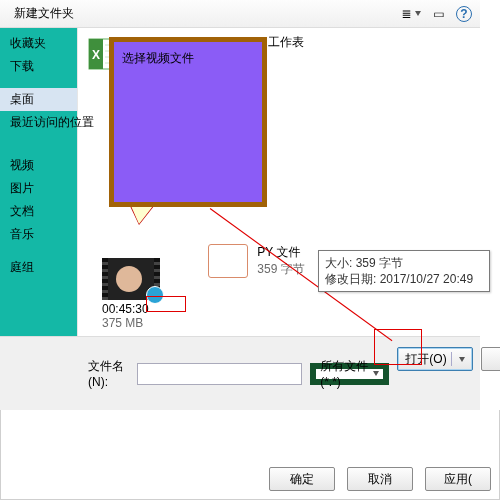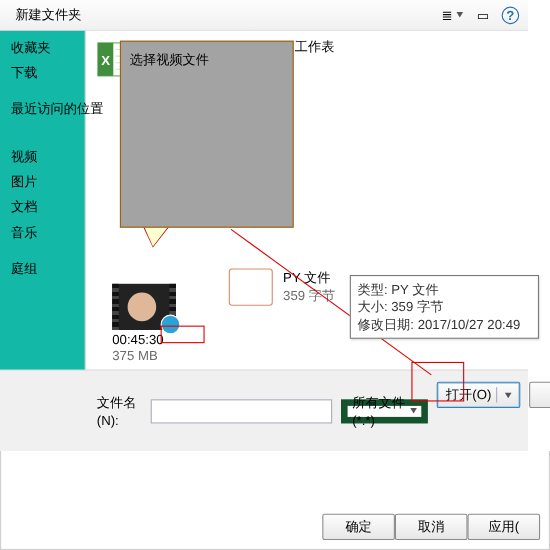--- a/index.html
+++ b/index.html
@@ -25,35 +25,35 @@
 .thumb .strip.l{left:0}.thumb .strip.r{right:0}
 .thumb .face{position:absolute;left:14px;top:8px;width:26px;height:26px;border-radius:50%;background:#dfb89a;}
 .thumb .badge{position:absolute;right:-4px;bottom:-4px;width:18px;height:18px;border-radius:50%;background:#2aa3d6;border:1px solid #fff;}
 .tmeta{margin-top:2px;}
 .tmeta .dur{color:#000;}
 .tmeta .sz{color:#6b6b6b;}
 .pyrow{position:absolute;left:130px;top:216px;}
 .pyrow .pyicon{width:40px;height:34px;border:1px solid #d98b6a;border-radius:3px;display:inline-block;vertical-align:top;margin-right:6px;background:#fff;}
 .pyrow .pmeta{display:inline-block;color:#6b6b6b;}
 .redbox{position:absolute;border:1px solid #e00000;}
-.callout{position:absolute;left:109px;top:37px;width:158px;height:170px;background:#a3a3a3;border:1px solid #a16207;padding:8px;}
+.callout{position:absolute;left:109px;top:37px;width:158px;height:170px;background:#8b5cf6;border:5px solid #a16207;padding:8px;}
 .callout-tail{position:absolute;left:131px;top:206px;width:0;height:0;border-left:8px solid transparent;border-right:14px solid transparent;border-top:18px solid #ffffcf; filter:drop-shadow(0 0 0 #c00000);}
 .callout-tail-b{position:absolute;left:130px;top:206px;width:0;height:0;border-left:9px solid transparent;border-right:15px solid transparent;border-top:19px solid #c00000;}
 .redline{position:absolute;background:#e00000;transform-origin:left center;height:1.2px;}
 .tooltip{position:absolute;left:318px;top:250px;width:172px;background:#fff;border:1px solid #7a7a7a;padding:4px 6px;box-shadow:1px 1px 2px rgba(0,0,0,.2);z-index:5;}
 .tooltip div{color:#333;line-height:16px;}
 .bottombar{height:74px;background:#f0f0f0;border-top:1px solid #ddd;padding:10px 8px;display:flex;flex-direction:row;gap:8px;}
 .fnrow{display:flex;align-items:center;gap:8px;padding-left:80px;}
 .fnrow input{flex:1;height:22px;border:1px solid #aab;padding:0 4px;background:#fff;}
 .combo{width:100px;height:22px;border:6px solid #14532d;background:#fff;display:flex;align-items:center;padding:0 4px;justify-content:space-between;}
 .btnrow{display:flex;justify-content:flex-end;gap:8px;padding-right:2px;}
 .wbtn{min-width:76px;height:24px;border:1px solid #8a8a8a;background:linear-gradient(#fdfdfd,#e7e7e7);border-radius:2px;display:flex;align-items:center;justify-content:center;cursor:default;}
 .wbtn.primary{border:1px solid #3c7fb1;box-shadow:0 0 0 1px #a8d3f0 inset;}
 .lower{position:absolute;left:0;top:410px;right:0;height:90px;background:#fff;border:1px solid #cfcfcf;border-top:none;}
-.lower .lbot{position:absolute;bottom:8px;right:8px;display:flex;gap:0;margin-top:23px;}
+.lower .lbot{position:absolute;bottom:8px;right:8px;display:flex;gap:12px;margin-top:23px;}
 .lower .lbot .wbtn{min-width:66px;}
 .chev{display:inline-block;width:0;height:0;border-left:3px solid transparent;border-right:3px solid transparent;border-top:5px solid #555;vertical-align:middle;margin-left:3px;}
 .helpico{width:16px;height:16px;border:1.5px solid #2a6fb0;border-radius:50%;display:flex;align-items:center;justify-content:center;color:#2a6fb0;font-weight:bold;}
 </style>
 </head>
 <body>
 
 <div class="dialog">
 
   <div class="toolbar">
@@ -62,20 +62,21 @@
     <span class="tb-btn">≣<span class="chev"></span></span>
     <span class="tb-btn">▭</span>
     <span class="helpico">?</span>
   </div>
 
   <div class="main">
     <div class="sidebar">
       <div class="item">收藏夹</div>
       <div class="item">下载</div>
       <div class="sep"></div>
+      <div class="item sel">桌面</div>
       <div class="item">最近访问的位置</div>
       <div class="sep"></div>
         <div class="sep"></div>
       <div class="item">视频</div>
       <div class="item">图片</div>
       <div class="item">文档</div>
       <div class="item">音乐</div>
       <div class="sep"></div>
       <div class="item">庭组</div>
     </div>
@@ -127,21 +128,20 @@
 
   <div class="callout-tail-b"></div>
   <div class="callout-tail"></div>
   <div class="callout">
     <span>选择视频文件</span>
   </div>
 
   <div class="redline" style="left:210px;top:208px;width:225px;transform:rotate(36deg);"></div>
 
   <div class="tooltip">
-    <div>类型: PY 文件</div>
     <div>大小: 359 字节</div>
     <div>修改日期: 2017/10/27 20:49</div>
   </div>
 
   <div class="bottombar">
     <div class="fnrow">
       <span>文件名(N):</span>
       <input type="text" style="">
       <div class="combo">
         <span>所有文件(*.*)</span>

